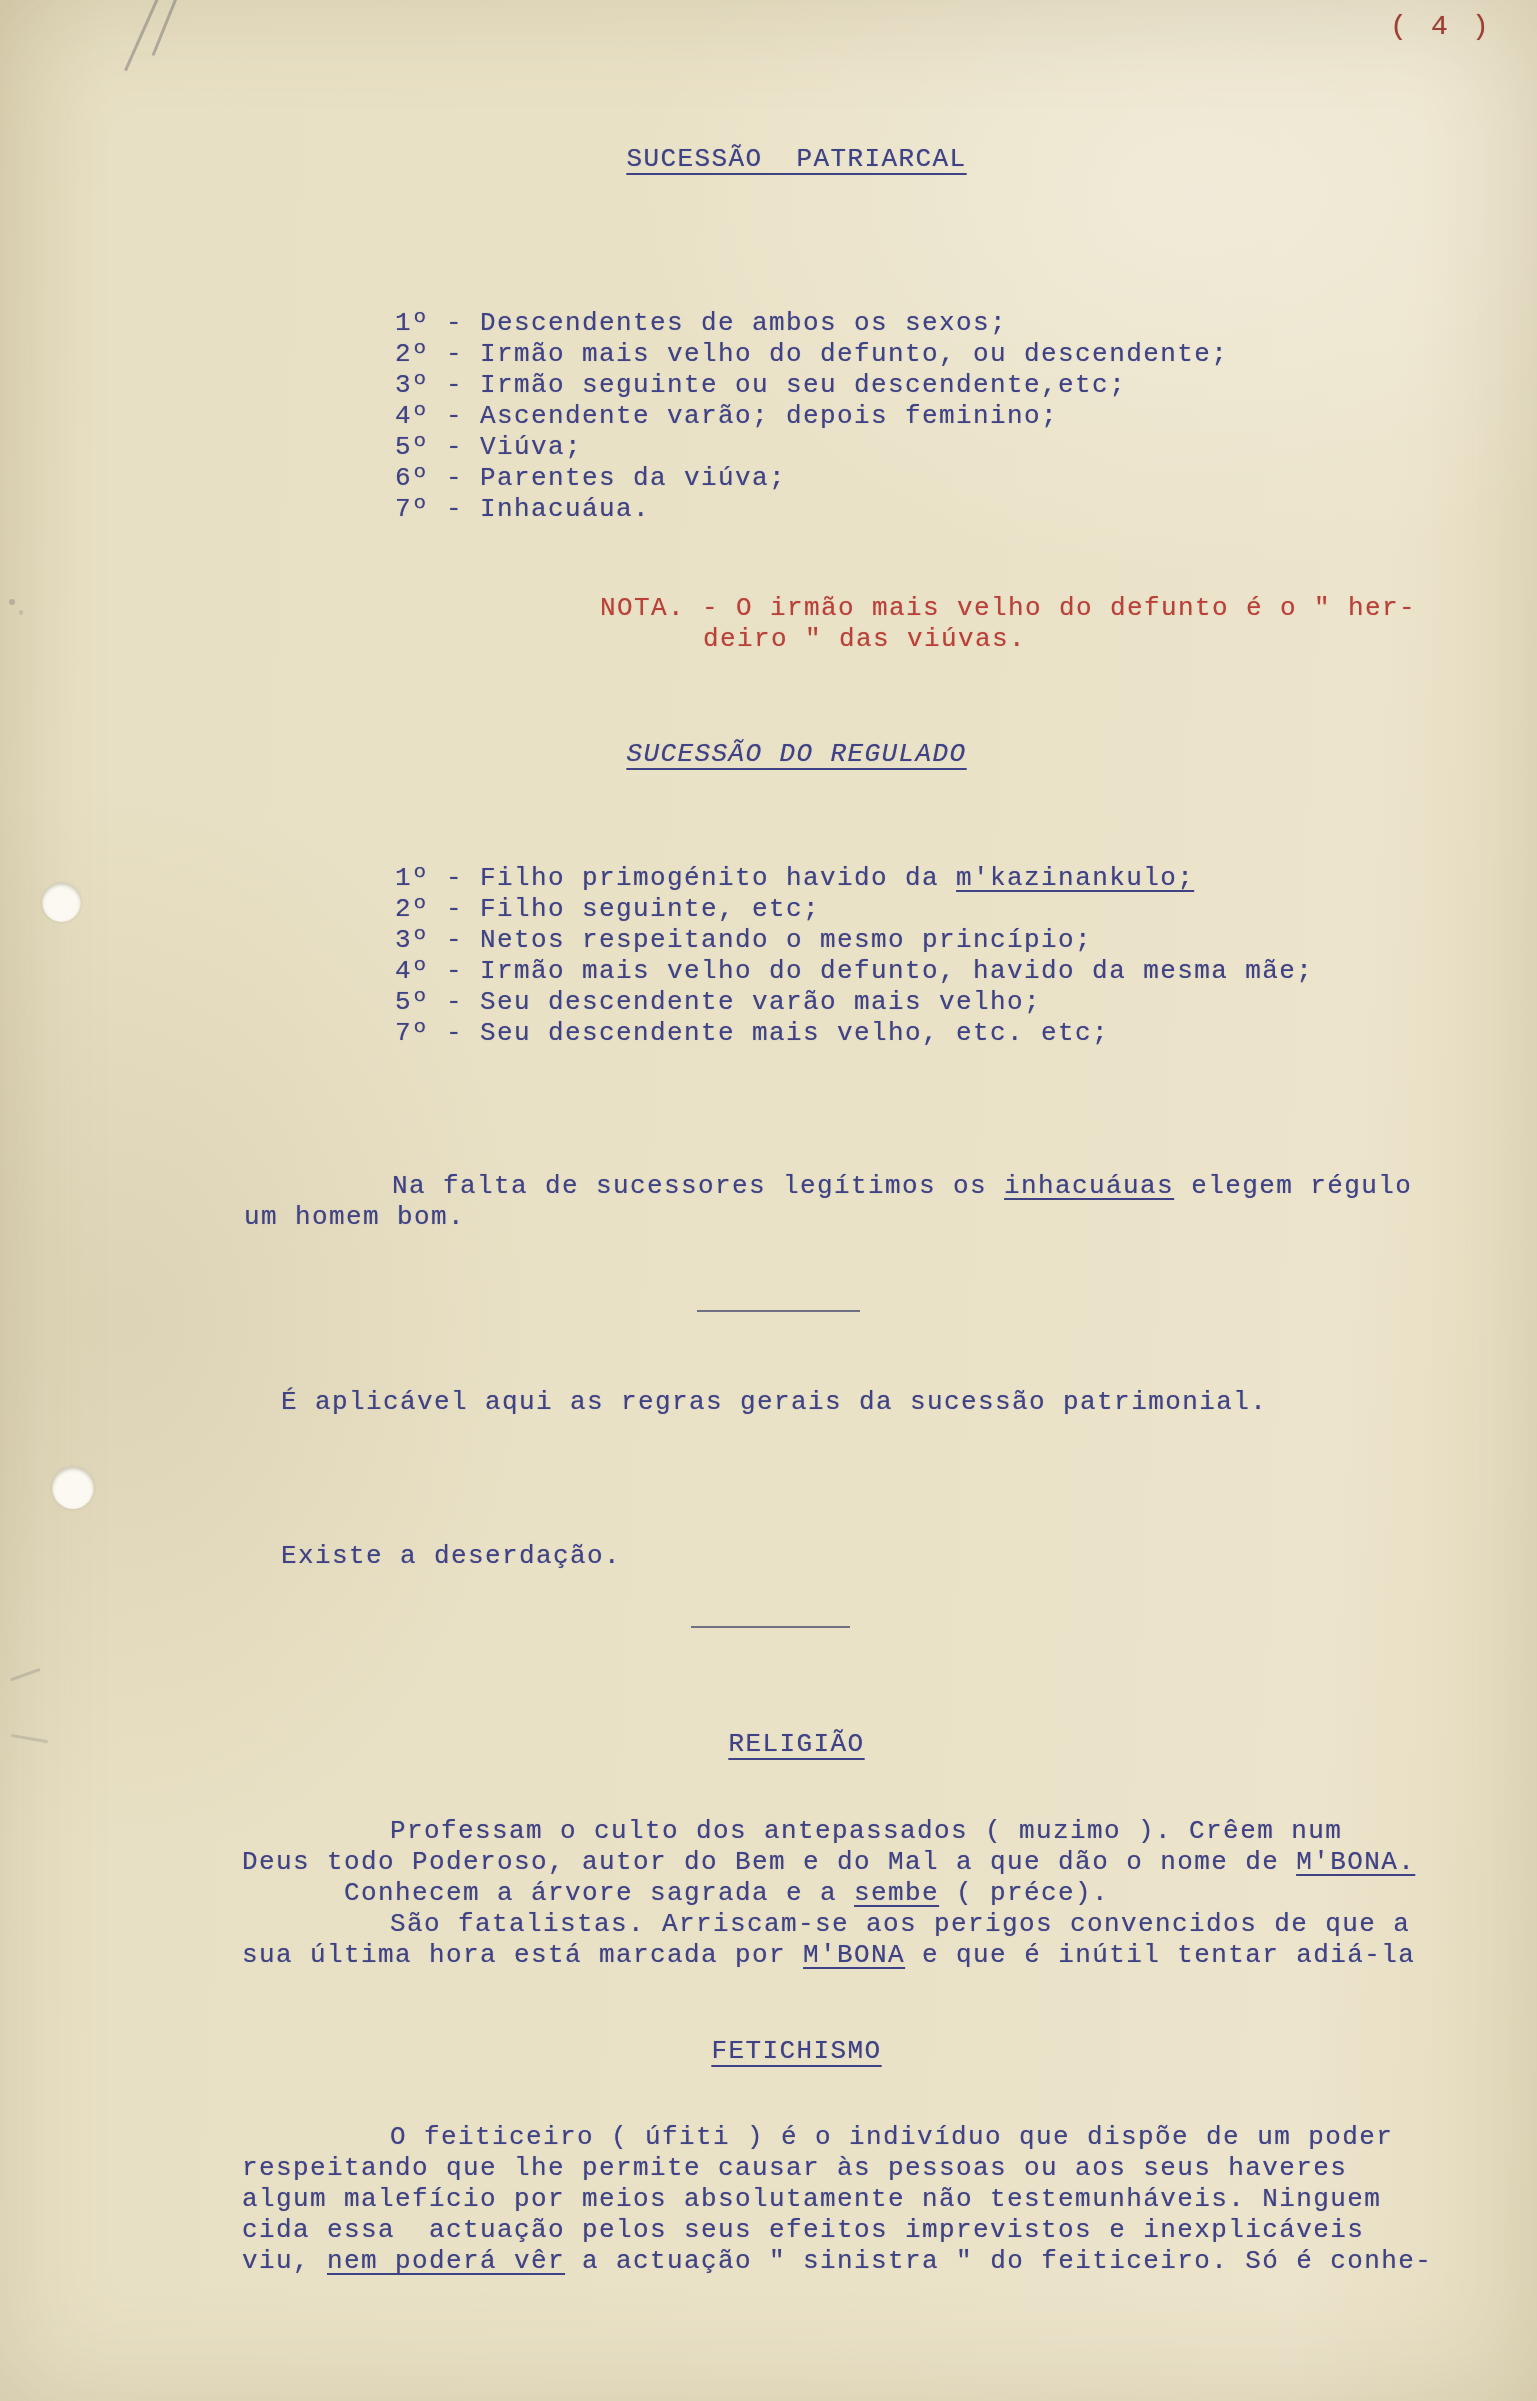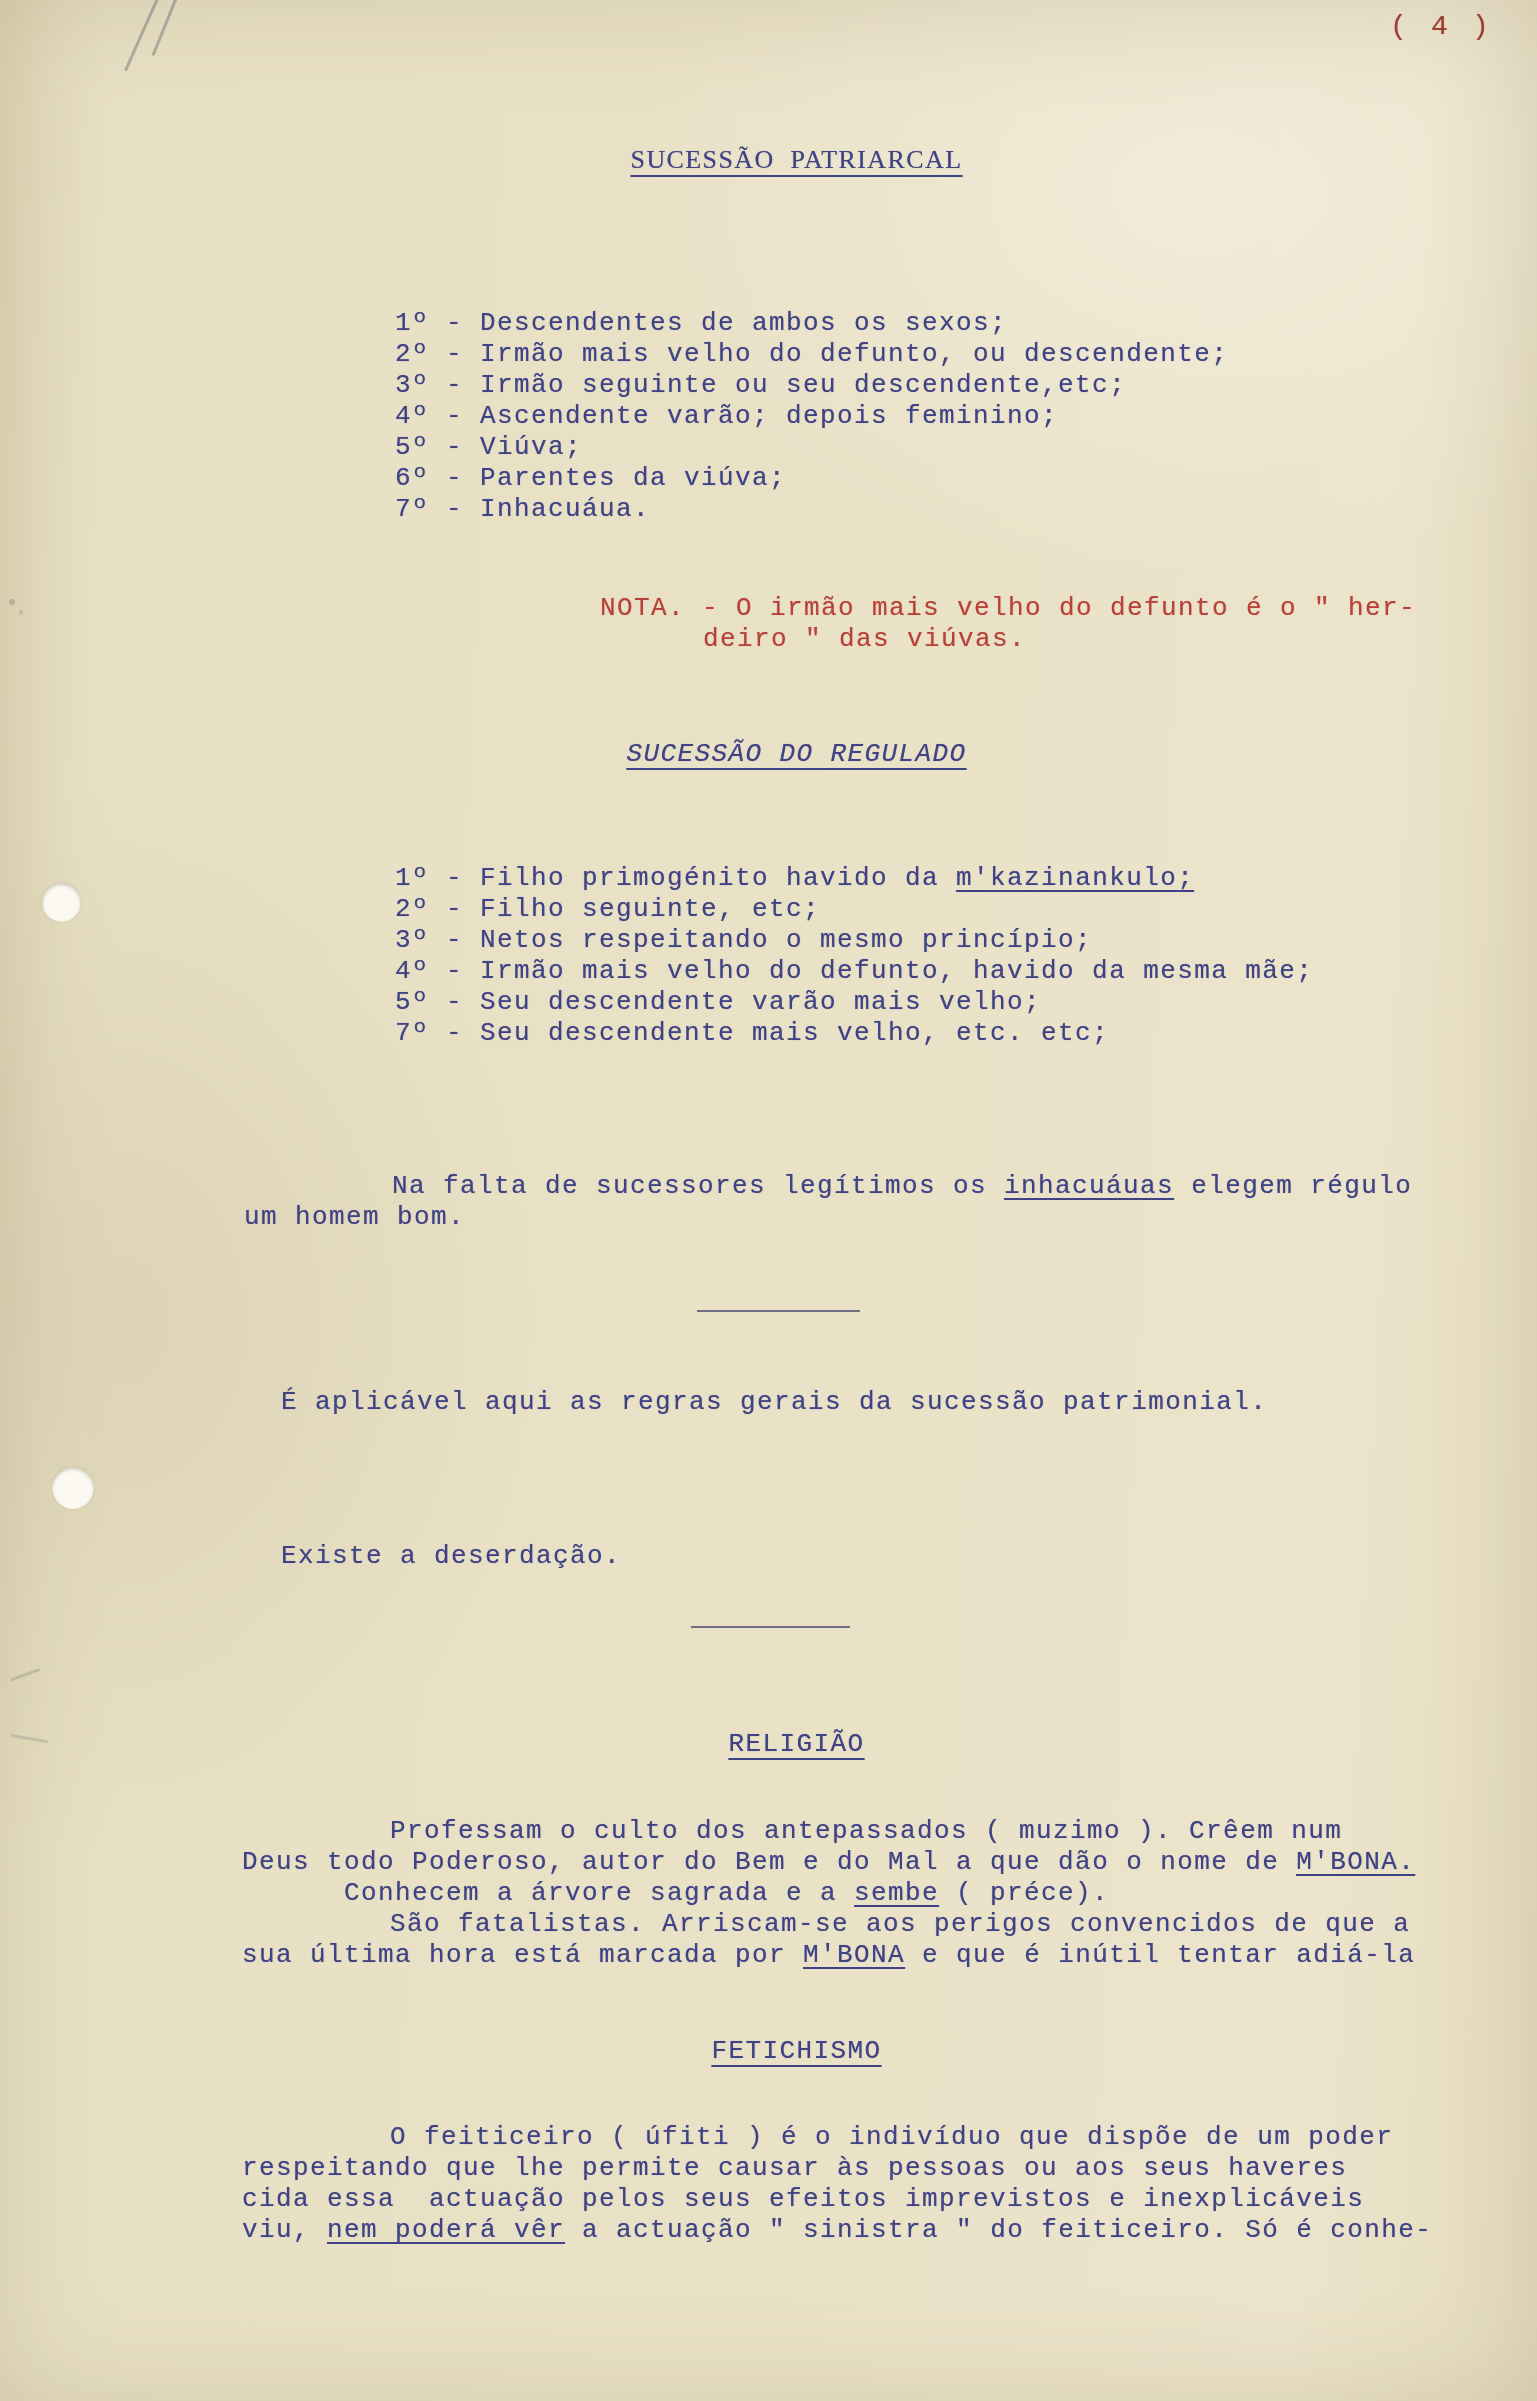--- a/index.html
+++ b/index.html
@@ -52,21 +52,21 @@
   #pagenum {
     position: absolute;
     top: 11px;
     left: 1390px;
     font-size: 28px;
     letter-spacing: 3.7px;
     color: #9c4036;
     text-shadow: 0 0 0.9px rgba(156,64,54,0.5);
   }
 
-  .sec1-title { top: 144px; font-family: Liberation Serif, serif; }
+  .sec1-title { top: 144px; }
   .list1      { top: 284px; left: 395px; margin-top: 24px; }
   .nota       { top: 593px; left: 600px; }
   .sec2-title { top: 739px; font-style: italic; }
   .list2      { top: 863px; left: 395px; }
   .para-elect { top: 1171px; left: 244px; }
   .p-aplic    { top: 1387px; left: 281px; }
   .p-exist    { top: 1541px; left: 281px; }
   .rel-title  { top: 1729px; }
   .rel-body   { top: 1816px; left: 242px; }
   .fet-title  { top: 2036px; }
@@ -171,18 +171,19 @@
     <div class="tline ind110"><span>Conhecem a árvore sagrada e a </span><span class="u">sembe</span><span> ( préce).</span></div>
     <div class="tline ind160"><span>São fatalistas. Arriscam-se aos perigos convencidos de que a</span></div>
     <div class="tline"><span>sua última hora está marcada por </span><span class="u">M'BONA</span><span> e que é inútil tentar adiá-la</span></div>
   </div>
 
   <div class="title-wrap fet-title"><span class="u-title">FETICHISMO</span></div>
 
   <div class="block fet-body">
     <div class="tline ind160"><span>O feiticeiro ( úfiti ) é o indivíduo que dispõe de um poder</span></div>
     <div class="tline"><span>respeitando que lhe permite causar às pessoas ou aos seus haveres</span></div>
+    <div class="tline"><span>algum malefício por meios absolutamente não testemunháveis. Ninguem</span></div>
     <div class="tline"><span>cida essa  actuação pelos seus efeitos imprevistos e inexplicáveis</span></div>
     <div class="tline"><span>viu, </span><span class="u">nem poderá vêr</span><span> a actuação " sinistra " do feiticeiro. Só é conhe-</span></div>
   </div>
 
 </div>
 
 
 </body></html>

